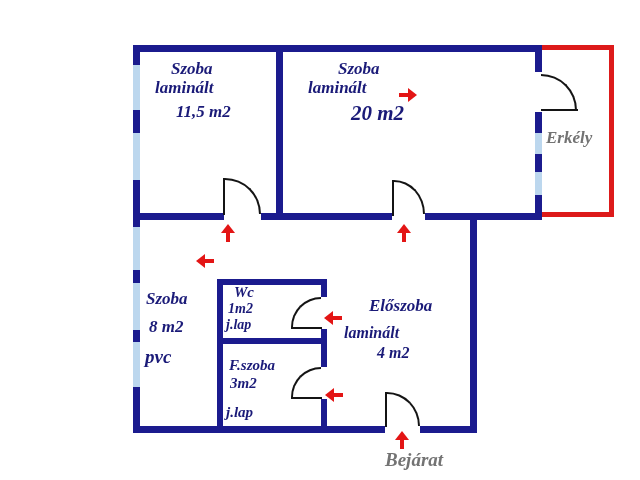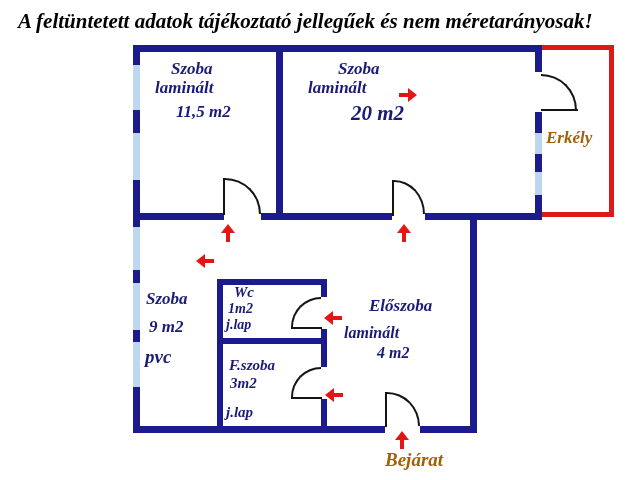--- a/index.html
+++ b/index.html
@@ -19,21 +19,21 @@
   .win{position:absolute;background:var(--win);}
   .redw{position:absolute;background:var(--red);}
   .leaf{position:absolute;background:var(--door);}
   .arc{position:absolute;box-sizing:border-box;}
   .arc-tr{border-top:2px solid var(--door);border-right:2px solid var(--door);
           border-top-right-radius:100% 100%;}
   .arc-tl{border-top:2px solid var(--door);border-left:2px solid var(--door);
           border-top-left-radius:100% 100%;}
   .lbl{position:absolute;font-weight:bold;font-style:italic;color:var(--txt);
        white-space:nowrap;line-height:1;}
-  .lbl.black{color:#a16207;text-align:center;}
+  .lbl.black{color:#737373;text-align:center;}
   .ar{position:absolute;}
   .ar-up{width:14px;height:19px;}
   .ar-up::before{content:'';position:absolute;top:0;left:50%;transform:translateX(-50%);
     border-left:7px solid transparent;border-right:7px solid transparent;border-bottom:9px solid var(--arrow);}
   .ar-up::after{content:'';position:absolute;top:8px;left:50%;transform:translateX(-50%);
     width:4px;height:10px;background:var(--arrow);}
   .ar-left{width:19px;height:14px;}
   .ar-left::before{content:'';position:absolute;left:0;top:50%;transform:translateY(-50%);
     border-top:7px solid transparent;border-bottom:7px solid transparent;border-right:9px solid var(--arrow);}
   .ar-left::after{content:'';position:absolute;left:8px;top:50%;transform:translateY(-50%);
@@ -42,21 +42,20 @@
   .ar-right::before{content:'';position:absolute;right:0;top:50%;transform:translateY(-50%);
     border-top:7px solid transparent;border-bottom:7px solid transparent;border-left:9px solid var(--arrow);}
   .ar-right::after{content:'';position:absolute;right:8px;top:50%;transform:translateY(-50%);
     width:10px;height:4px;background:var(--arrow);}
 </style>
 </head>
 <body>
 
 <div id="screen">
 
-  <div class="disclaimer">A feltüntetett adatok tájékoztató jellegűek és nem méretarányosak!</div>
 
   <div class="w" style="left:133px;top:45px;width:409px;height:7px"></div>
   <div class="w" style="left:133px;top:45px;width:7px;height:388px"></div>
   <div class="w" style="left:133px;top:213px;width:91px;height:7px"></div>
   <div class="w" style="left:261px;top:213px;width:131px;height:7px"></div>
   <div class="w" style="left:425px;top:213px;width:117px;height:7px"></div>
   <div class="w" style="left:276px;top:45px;width:7px;height:175px"></div>
   <div class="w" style="left:535px;top:45px;width:7px;height:27px"></div>
   <div class="w" style="left:535px;top:112px;width:7px;height:21px"></div>
   <div class="w" style="left:535px;top:154px;width:7px;height:18px"></div>
@@ -114,21 +113,21 @@
   <span class="lbl" style="left:176px;top:103px;font-size:17px">11,5 m2</span>
 
   <span class="lbl" style="left:338px;top:60px;font-size:17px">Szoba</span>
   <span class="lbl" style="left:308px;top:79px;font-size:17px">laminált</span>
   <span class="lbl" style="left:351px;top:103px;font-size:21px">20 m2</span>
 
   <span class="lbl black" style="left:546px;top:129px;font-size:17px">Erkély</span>
 
 
   <span class="lbl" style="left:146px;top:290px;font-size:17px">Szoba</span>
-  <span class="lbl" style="left:149px;top:318px;font-size:17px">9 m2</span>
+  <span class="lbl" style="left:149px;top:318px;font-size:17px">8 m2</span>
   <span class="lbl" style="left:145px;top:347px;font-size:19px">pvc</span>
 
   <span class="lbl" style="left:234px;top:285px;font-size:15px">Wc</span>
   <span class="lbl" style="left:228px;top:302px;font-size:14px">1m2</span>
   <span class="lbl" style="left:226px;top:318px;font-size:14px">j.lap</span>
 
   <span class="lbl" style="left:229px;top:358px;font-size:15px">F.szoba</span>
   <span class="lbl" style="left:230px;top:376px;font-size:15px">3m2</span>
   <span class="lbl" style="left:226px;top:405px;font-size:15px">j.lap</span>
 

